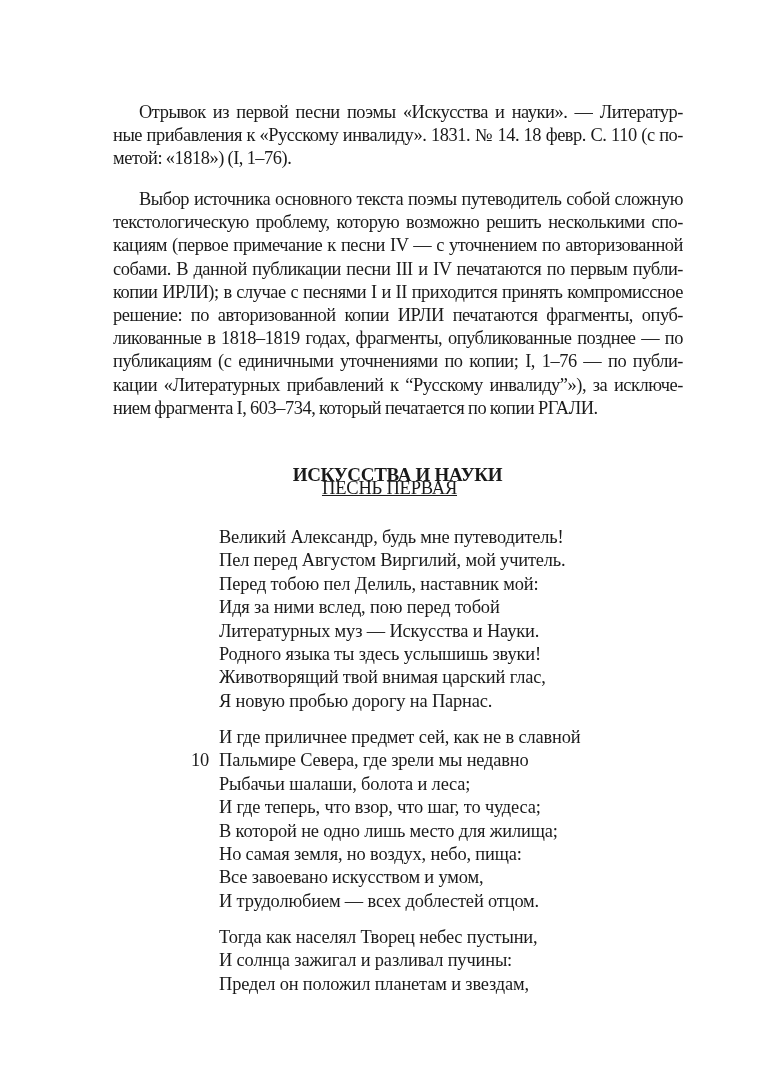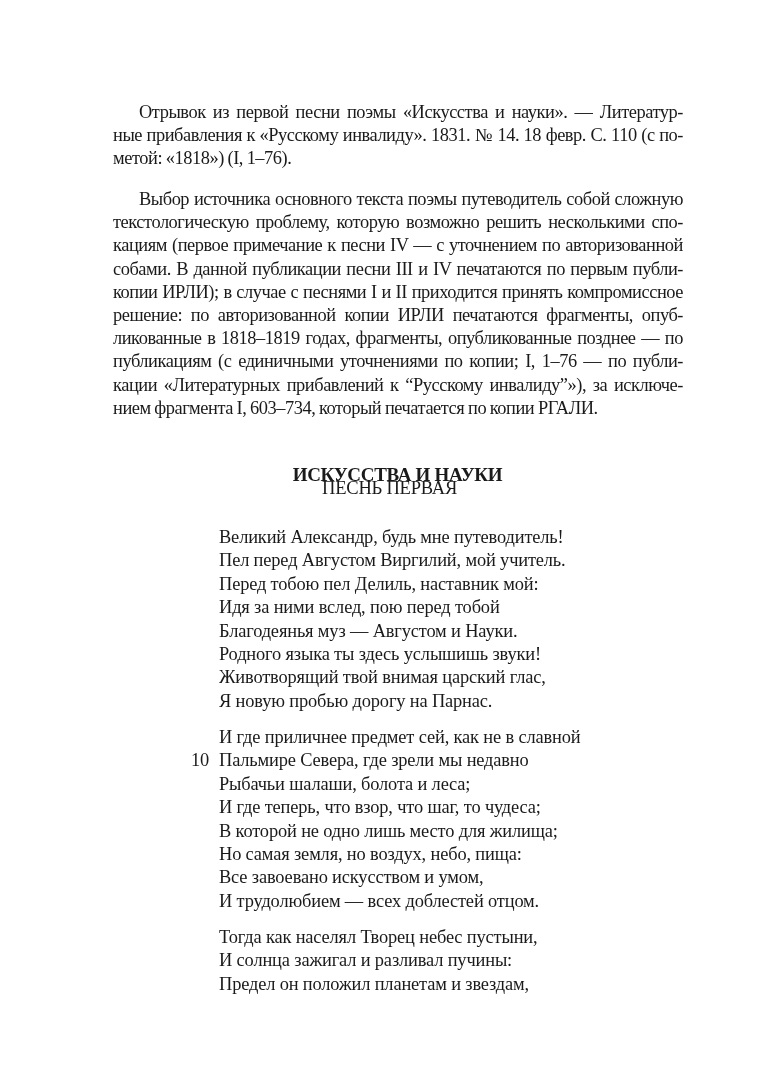--- a/index.html
+++ b/index.html
@@ -64,20 +64,21 @@
       padding-left: 34px;
       box-sizing: border-box;
     }
     #canto-title {
       top: 478px;
       font-size: 18.5px;
       font-weight: normal;
       letter-spacing: -0.2px;
       padding-left: 18px;
       box-sizing: border-box;
+      text-decoration: underline;
     }
 
     .verse {
       position: absolute;
       left: 203px;
       font-family: "Liberation Serif", serif;
       font-size: 18.4px;
       line-height: 23.4px;
       letter-spacing: -0.15px;
       margin: 16px;
@@ -134,21 +135,21 @@
   </div>
 
   <h1 class="title" id="poem-title">ИСКУССТВА И НАУКИ</h1>
   <h2 class="title" id="canto-title">ПЕСНЬ ПЕРВАЯ</h2>
 
   <div class="verse" id="stanza1">
     <span class="vline"><span class="lineno"></span><span>Великий Александр, будь мне путеводитель!</span></span>
     <span class="vline"><span class="lineno"></span><span>Пел перед Августом Виргилий, мой учитель.</span></span>
     <span class="vline"><span class="lineno"></span><span>Перед тобою пел Делиль, наставник мой:</span></span>
     <span class="vline"><span class="lineno"></span><span>Идя за ними вслед, пою перед тобой</span></span>
-    <span class="vline"><span class="lineno"></span><span>Благодеянья муз — Августом и Науки.</span></span>
+    <span class="vline"><span class="lineno"></span><span>Литературных муз — Искусства и Науки.</span></span>
     <span class="vline"><span class="lineno"></span><span>Родного языка ты здесь услышишь звуки!</span></span>
     <span class="vline"><span class="lineno"></span><span>Животворящий твой внимая царский глас,</span></span>
     <span class="vline"><span class="lineno"></span><span>Я новую пробью дорогу на Парнас.</span></span>
   </div>
 
   <div class="verse" id="stanza2">
     <span class="vline"><span class="lineno"></span><span>И где приличнее предмет сей, как не в славной</span></span>
     <span class="vline"><span class="lineno">10</span><span>Пальмире Севера, где зрели мы недавно</span></span>
     <span class="vline"><span class="lineno"></span><span>Рыбачьи шалаши, болота и леса;</span></span>
     <span class="vline"><span class="lineno"></span><span>И где теперь, что взор, что шаг, то чудеса;</span></span>

